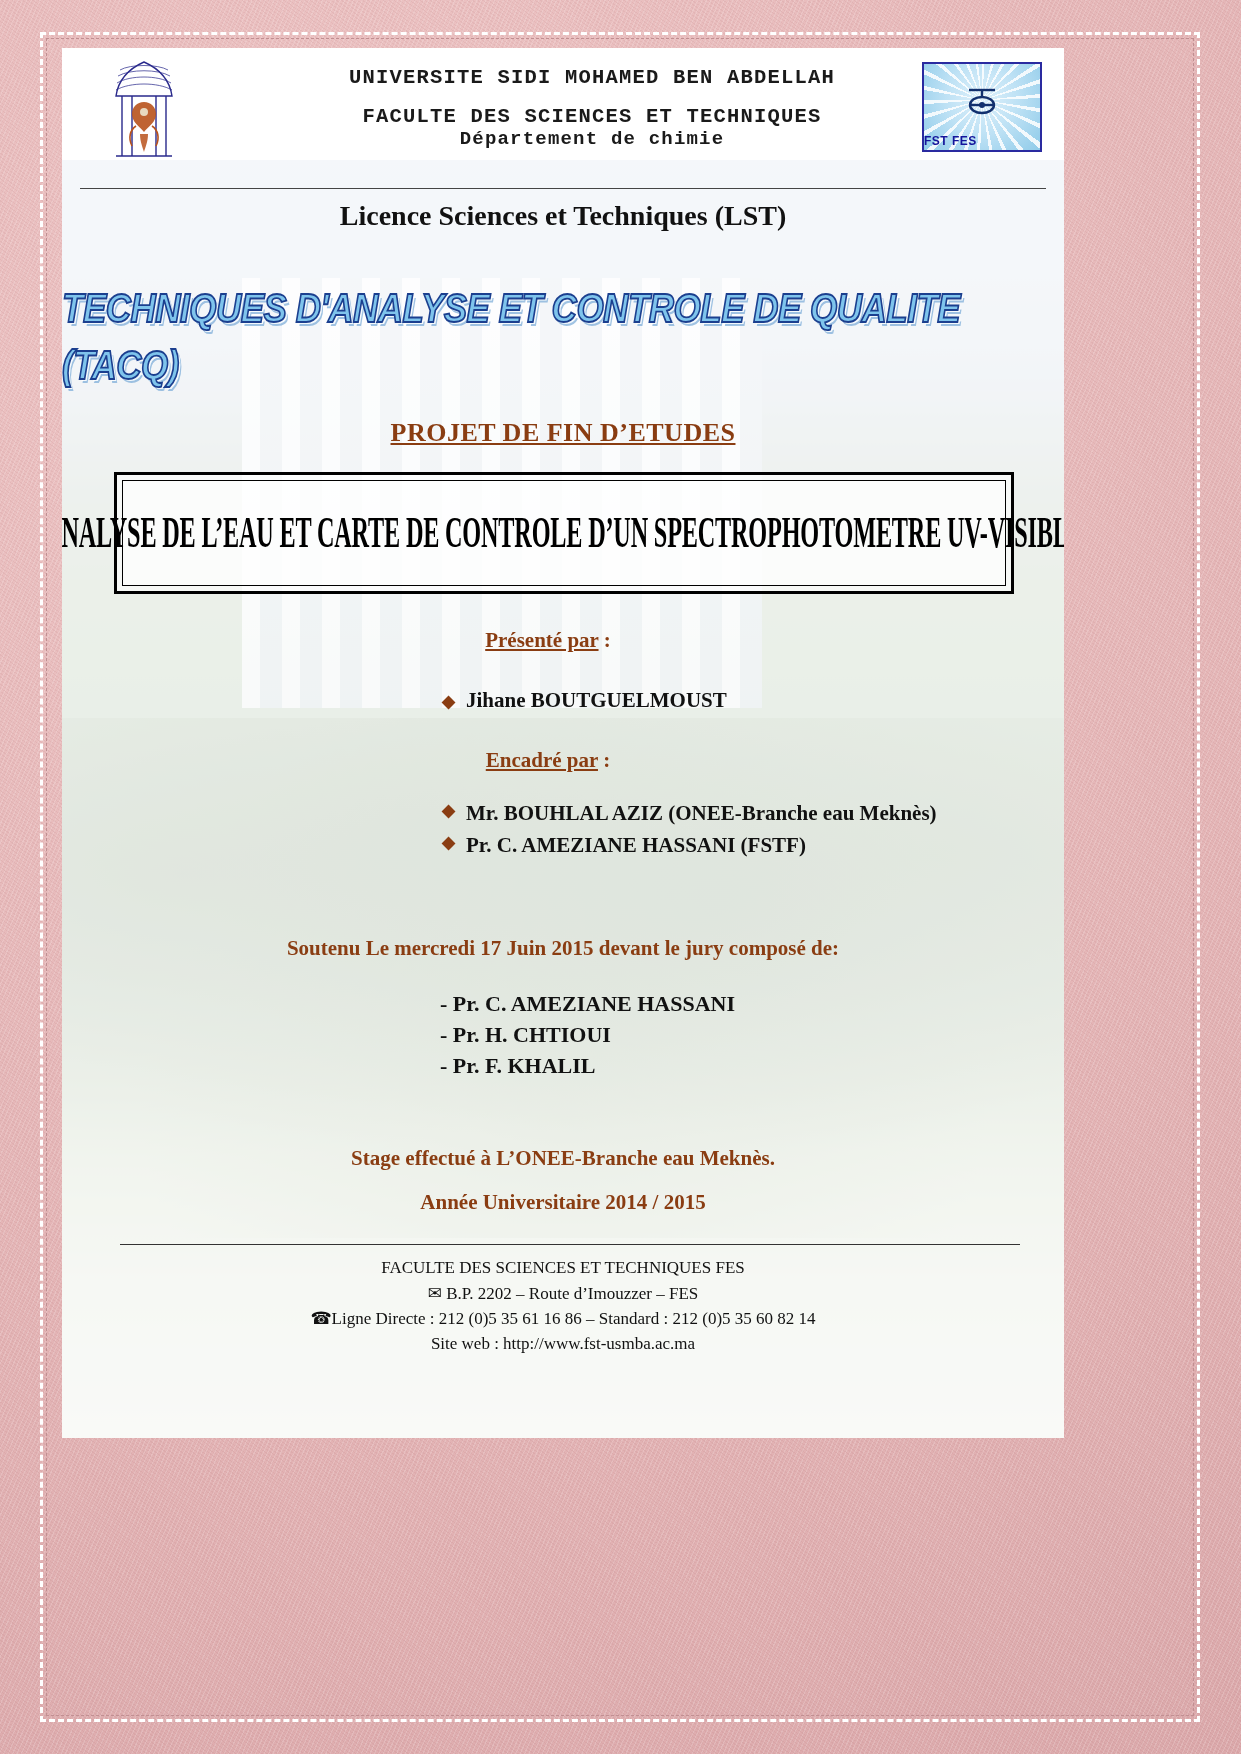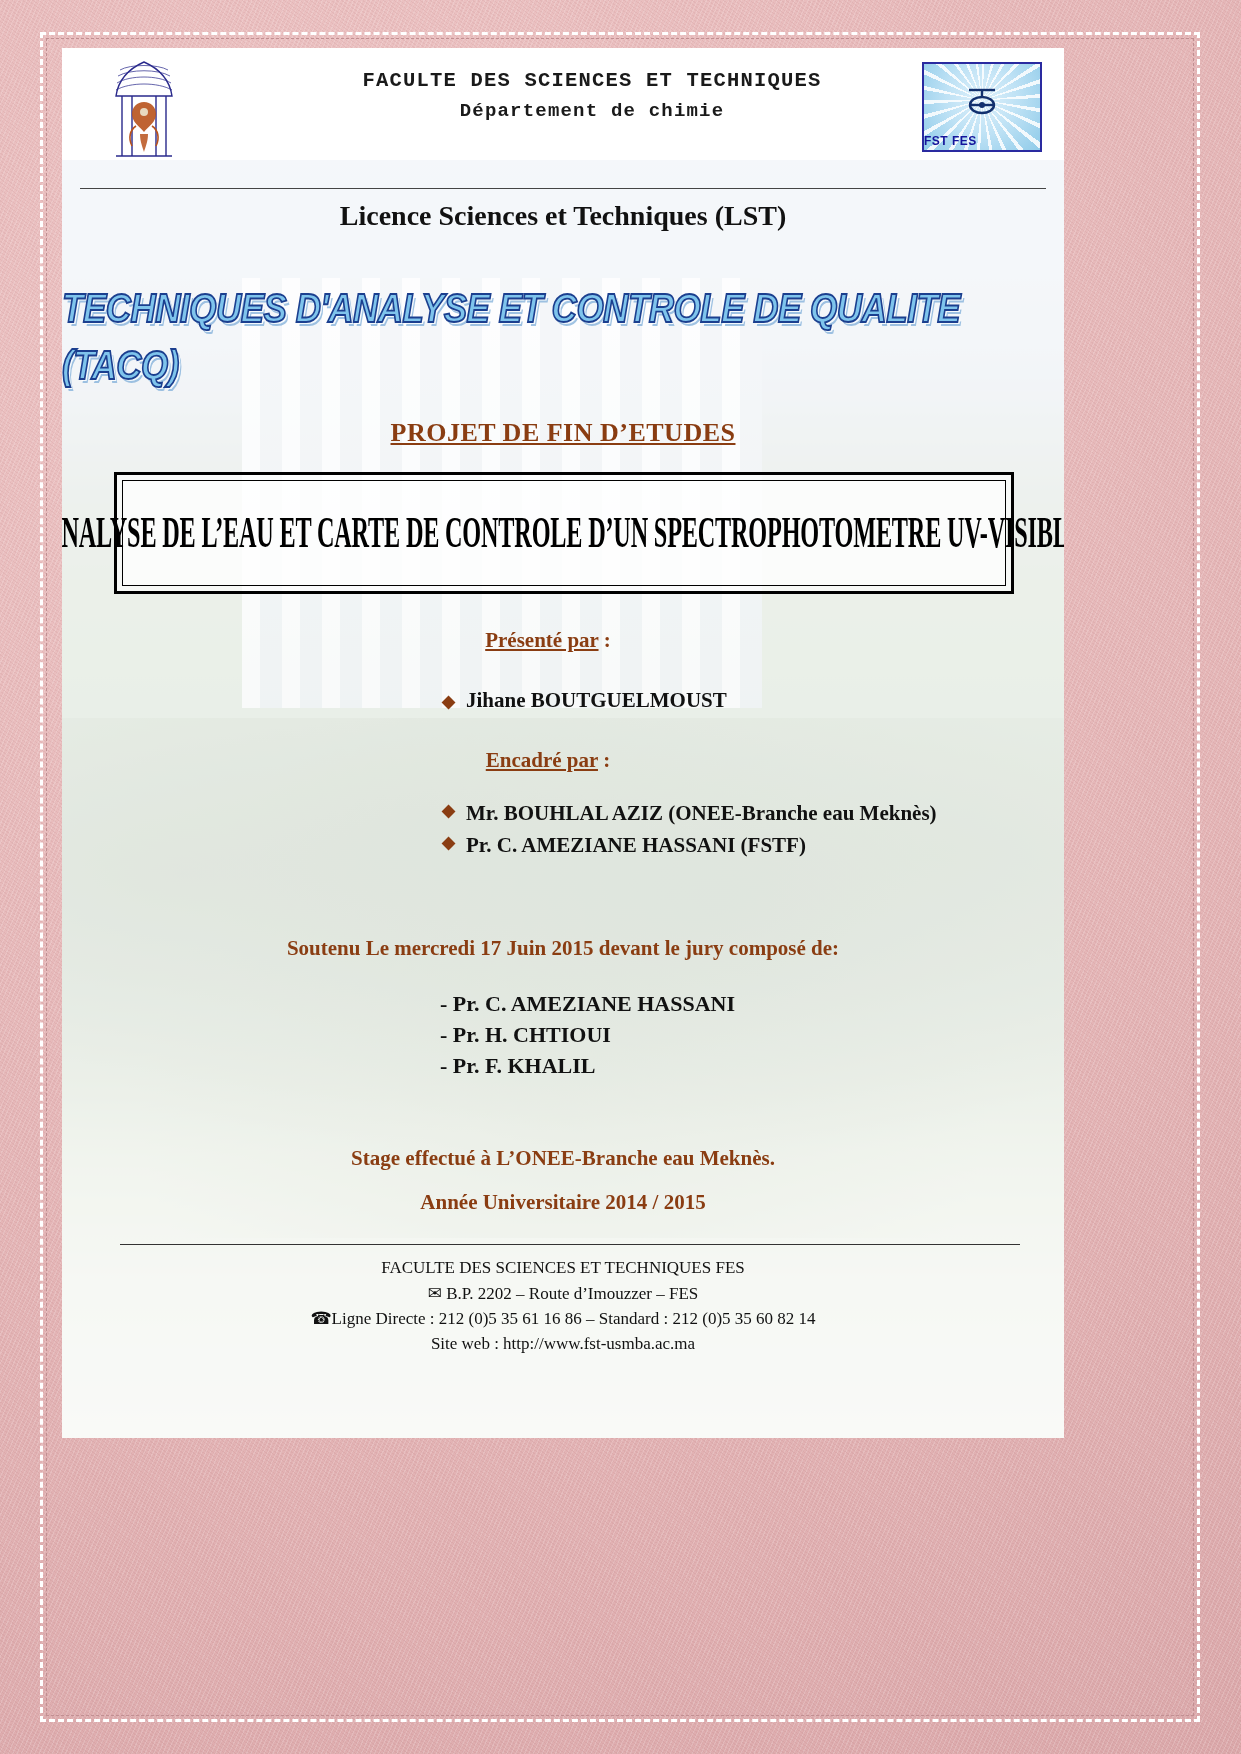--- a/index.html
+++ b/index.html
@@ -138,22 +138,22 @@
   .uni-lines {
     position: absolute;
     left: 160px; top: 18px;
     width: 740px;
     text-align: center;
     font-family: "Liberation Mono", monospace;
     font-weight: bold;
     color: #1a1a1a;
   }
   .uni-lines .l1 { font-size: 20.5px; letter-spacing: 1.2px; }
-  .uni-lines .l2 { font-size: 20.5px; letter-spacing: 1.2px; margin-top: 3px; }
-  .uni-lines .l3 { font-size: 19px; letter-spacing: 1.2px; margin-top: 8px; }
+  .uni-lines .l2 { font-size: 20.5px; letter-spacing: 1.2px; margin-top: 16px; }
+  .uni-lines .l3 { font-size: 19px; letter-spacing: 1.2px; margin-top: 0; }
 
   .hr-top {
     position: absolute;
     left: 18px; top: 140px;
     width: 966px;
     border-top: 1px solid #444;
   }
 
   .lst-title {
     position: absolute;
@@ -373,20 +373,21 @@
             <circle cx="48" cy="56" r="4" fill="#e8d9c0"></circle>
           </g>
           <g stroke="#b8521c" stroke-width="1.6" fill="none">
             <path d="M40 70 c-6 4 -8 12 -4 20"></path>
             <path d="M56 70 c6 4 8 12 4 20"></path>
           </g>
         </svg>
       </div>
 
       <div class="uni-lines">
+        <div class="l1">UNIVERSITE SIDI MOHAMED BEN ABDELLAH</div>
         <div class="l2">FACULTE DES SCIENCES ET TECHNIQUES</div>
         <div class="l3">Département de chimie</div>
       </div>
 
       <div class="logo-right">
         <div class="rays"></div>
         <svg class="glyph" viewBox="0 0 46 42">
           <g stroke="#12306e" stroke-width="2.4" fill="none">
             <path d="M10 12 h26"></path>
             <path d="M23 12 v8"></path>

